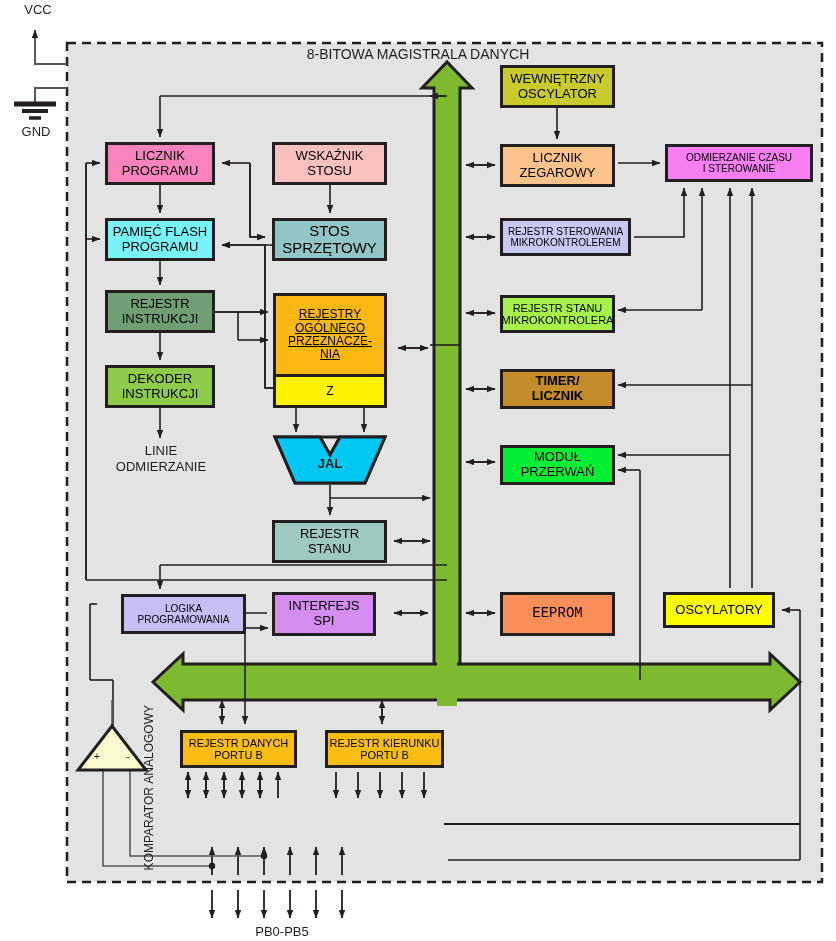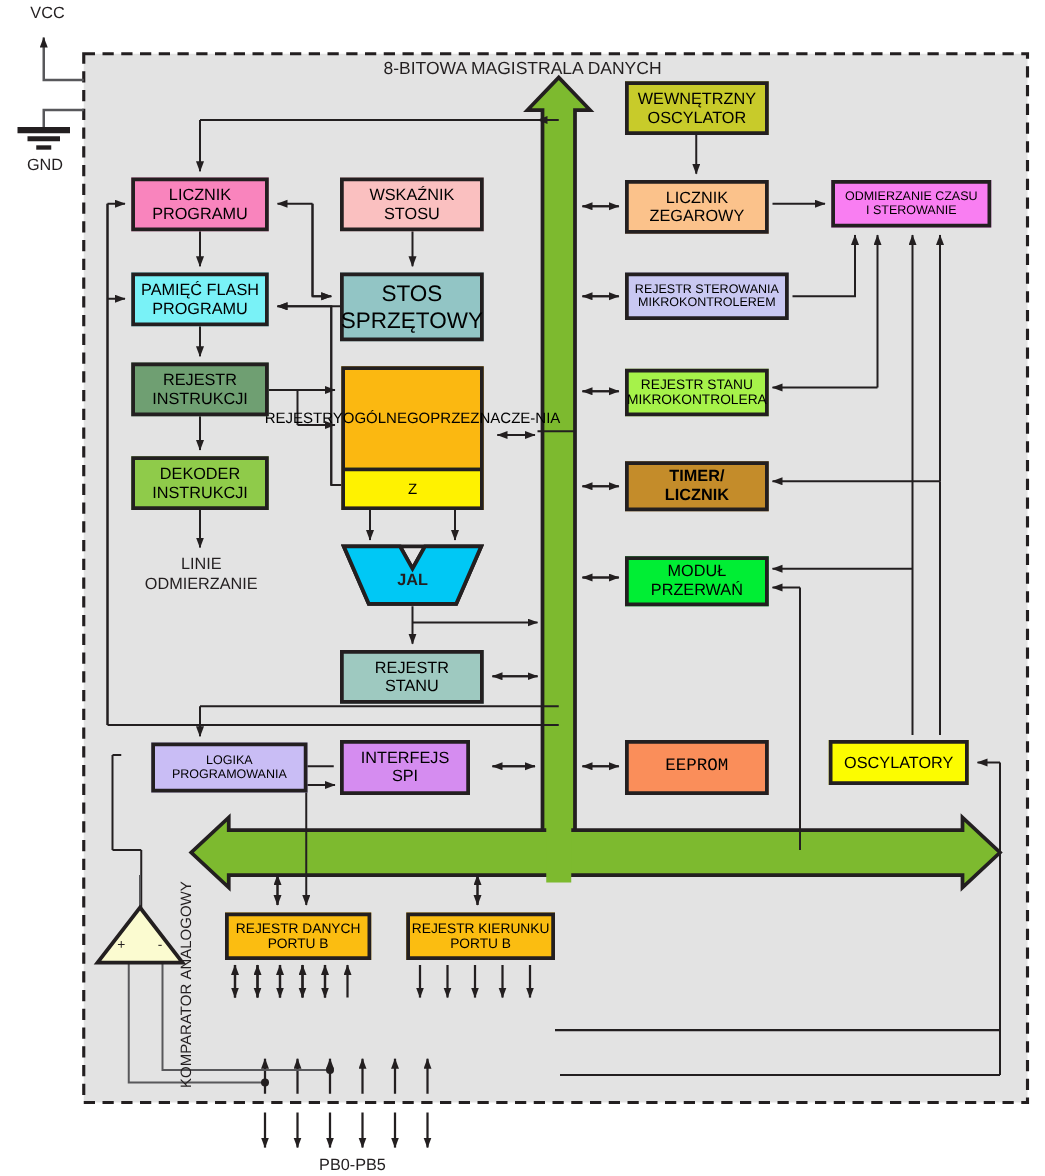--- a/index.html
+++ b/index.html
@@ -6,21 +6,21 @@
   body{width:836px;height:941px;font-family:"Liberation Sans",sans-serif;}
   #stage{position:relative;width:836px;height:941px;overflow:hidden;background:#ffffff;}
   #svgroot{position:absolute;left:0;top:0;width:836px;height:941px;}
   .box{position:absolute;box-sizing:border-box;border:3px solid #231f20;
        display:flex;flex-direction:column;align-items:center;justify-content:center;
        text-align:center;color:#000;line-height:1.12;z-index:5;}
   .box span{display:block;}
   .lbl{position:absolute;color:#231f20;text-align:center;z-index:6;}
   .vert{writing-mode:vertical-rl;transform:rotate(180deg);}
   .splitbox{position:absolute;box-sizing:border-box;border:3px solid #231f20;z-index:5;display:flex;flex-direction:column;}
-  .splitbox .top{flex:1;display:flex;flex-direction:row;align-items:center;justify-content:center;text-align:center;line-height:1.12;}
+  .splitbox .top{flex:1;display:flex;flex-direction:column;align-items:center;justify-content:center;text-align:center;line-height:1.12;text-decoration:underline;}
   .splitbox .bot{height:28px;border-top:3px solid #231f20;display:flex;align-items:center;justify-content:center;}
 </style>
 </head>
 <body>
 
 <div id="stage">
 
   <svg id="svgroot" viewBox="0 0 836 941">
     <defs>
       <marker id="ah" markerWidth="9" markerHeight="9" refX="8" refY="3.2" orient="auto" markerUnits="userSpaceOnUse">
@@ -273,21 +273,21 @@
       <span>INSTRUKCJI</span>
     </div>
     <div class="box" style="left: 105px; top: 365px; width: 110px; height: 43px; background: rgb(143, 203, 74); font-size: 13px;">
       <span>DEKODER</span>
       <span>INSTRUKCJI</span>
     </div>
     <div class="box" style="left: 272px; top: 142px; width: 115px; height: 43px; background: rgb(250, 192, 192); font-size: 13px;">
       <span>WSKAŹNIK</span>
       <span>STOSU</span>
     </div>
-    <div class="box" style="left: 272px; top: 218px; width: 115px; height: 55px; background: rgb(146, 197, 197); font-size: 18px;">
+    <div class="box" style="left: 272px; top: 218px; width: 115px; height: 43px; background: rgb(146, 197, 197); font-size: 15px;">
       <span>STOS</span>
       <span>SPRZĘTOWY</span>
     </div>
     <div class="box" style="left: 272px; top: 520px; width: 115px; height: 43px; background: rgb(158, 201, 192); font-size: 13px;">
       <span>REJESTR</span>
       <span>STANU</span>
     </div>
     <div class="box" style="left: 97px; top: 594px; width: 125px; height: 40px; background: rgb(201, 189, 245); font-size: 10px; margin-left: 24px;">
       <span>LOGIKA</span>
       <span>PROGRAMOWANIA</span>
@@ -300,21 +300,21 @@
       <span>EEPROM</span>
     </div>
     <div class="box" style="left: 500px; top: 65px; width: 115px; height: 43px; background: rgb(200, 203, 42); font-size: 13px;">
       <span>WEWNĘTRZNY</span>
       <span>OSCYLATOR</span>
     </div>
     <div class="box" style="left: 500px; top: 144px; width: 115px; height: 43px; background: rgb(251, 194, 139); font-size: 13px;">
       <span>LICZNIK</span>
       <span>ZEGAROWY</span>
     </div>
-    <div class="box" style="left: 665px; top: 144px; width: 128px; height: 38px; background: rgb(249, 126, 242); font-size: 10px;">
+    <div class="box" style="left: 665px; top: 144px; width: 148px; height: 38px; background: rgb(249, 126, 242); font-size: 10px;">
       <span>ODMIERZANIE CZASU</span>
       <span>I STEROWANIE</span>
     </div>
     <div class="box" style="left: 500px; top: 218px; width: 131px; height: 38px; background: rgb(201, 200, 242); font-size: 10px;">
       <span>REJESTR STEROWANIA</span>
       <span>MIKROKONTROLEREM</span>
     </div>
     <div class="box" style="left: 500px; top: 295px; width: 115px; height: 38px; background: rgb(166, 242, 74); font-size: 11px;">
       <span>REJESTR STANU</span>
       <span>MIKROKONTROLERA</span>

